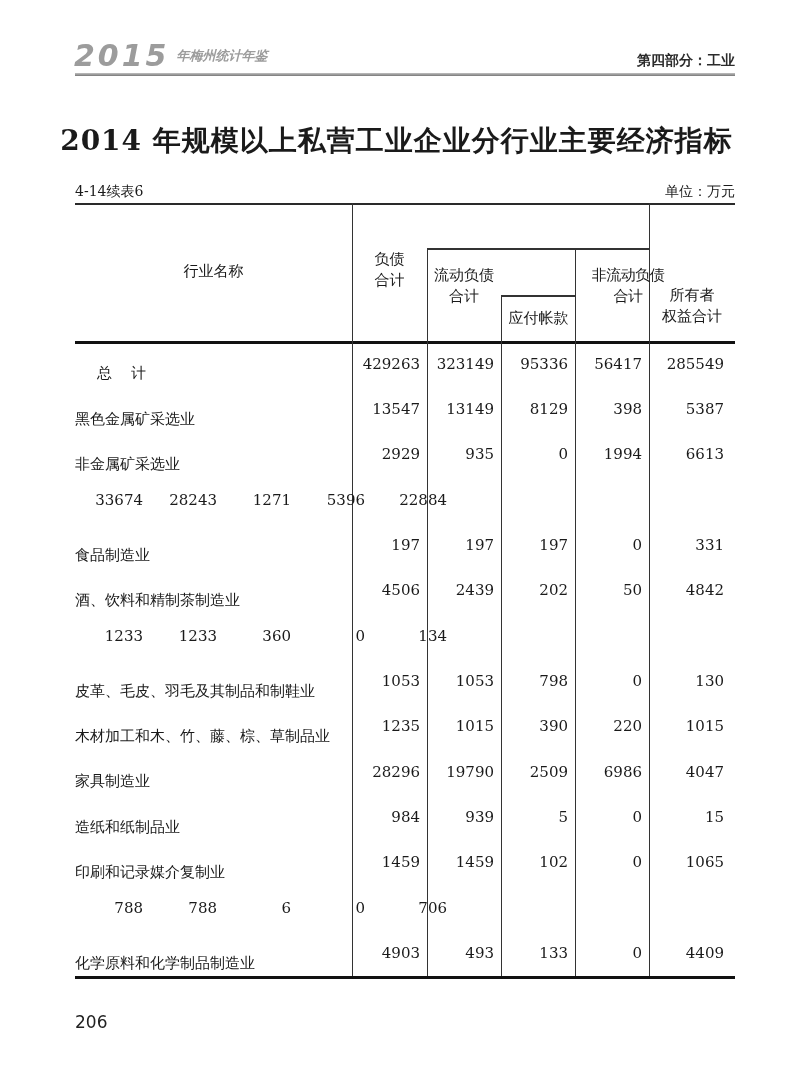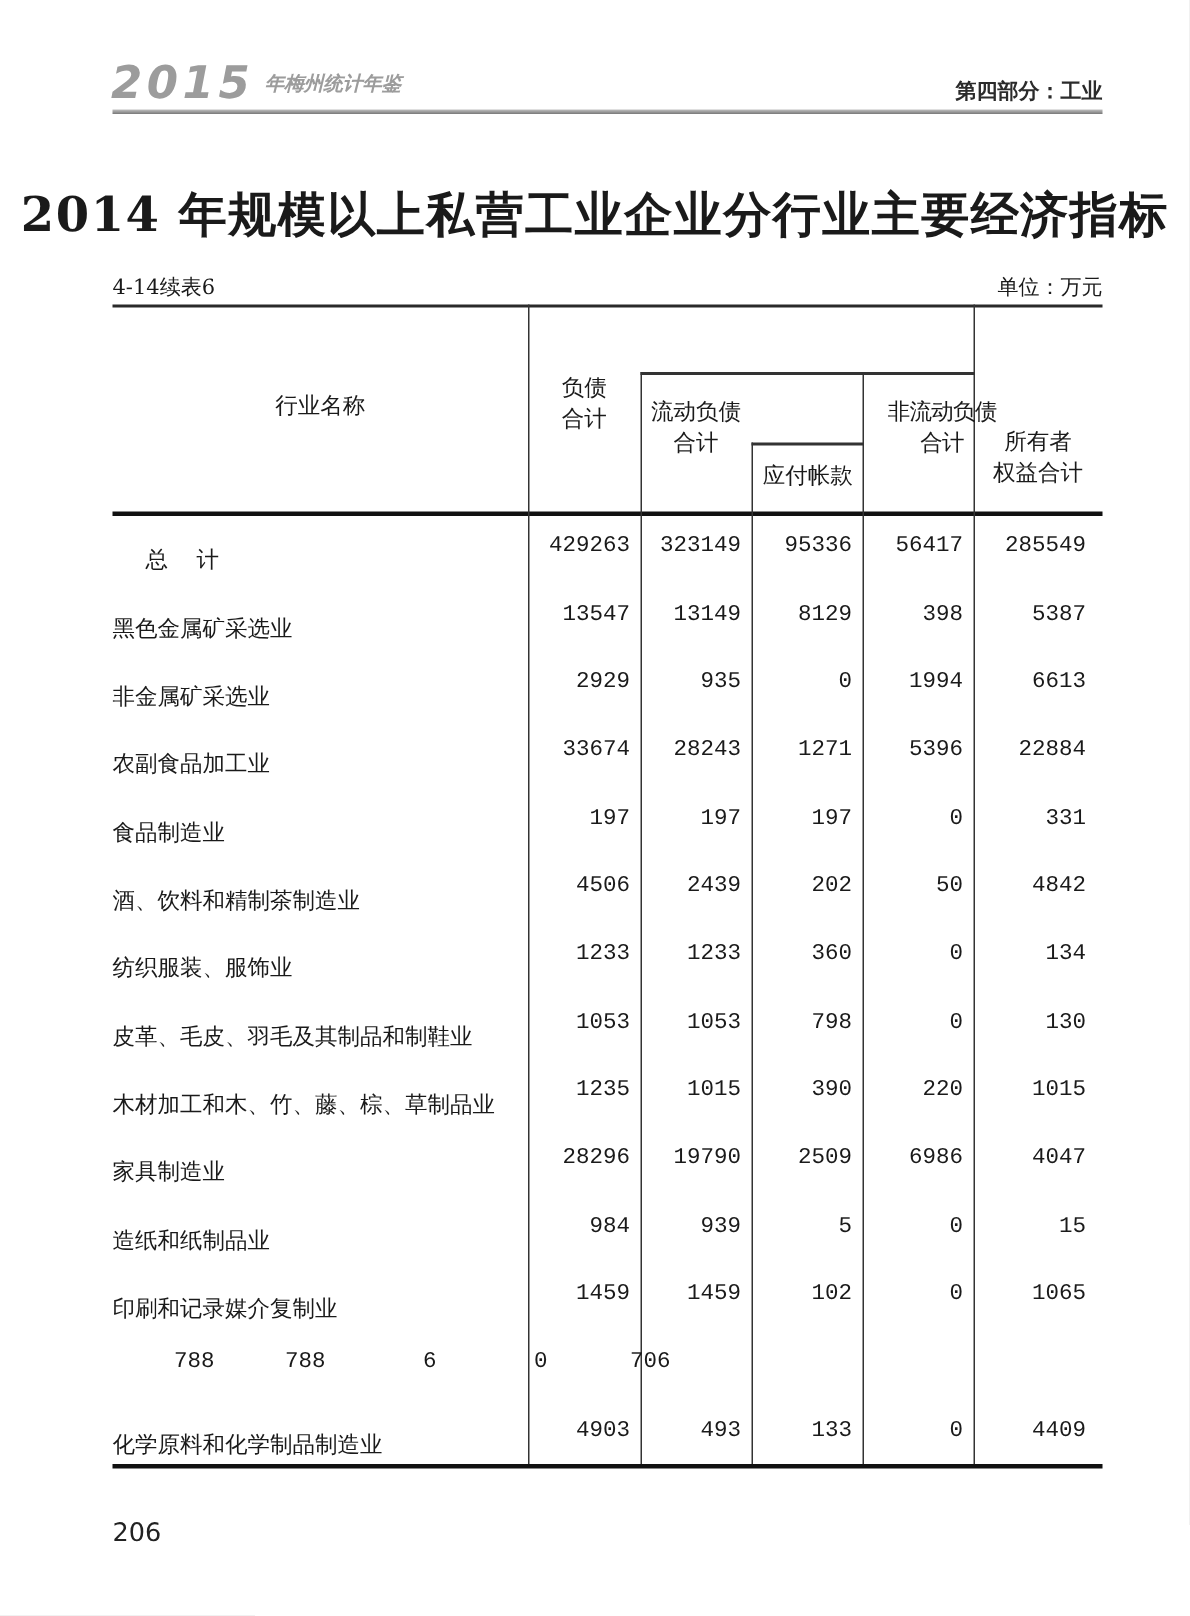--- a/index.html
+++ b/index.html
@@ -35,28 +35,28 @@
     font-weight: bold; font-size: 14px; color: #2b2b2b;
   }
   .phead-rule {
     position: absolute; left: 75px; top: 73px; width: 660px; height: 3px;
     background: linear-gradient(#c0c0c0, #787878);
   }
 
   
   .page-title {
     position: absolute; left: 0; top: 122px; width: 100%;
-    text-align: center; font-size: 32px; font-weight: bold;
+    text-align: center; font-size: 28px; font-weight: bold;
     letter-spacing: 1px;
   }
   .table-code { position: absolute; left: 75px; top: 183px; font-size: 14px; }
   .unit-label { position: absolute; right: 58px; top: 183px; font-size: 14px; }
 
   
-  .table { position: absolute; left: 75px; top: 203px; width: 660px; height: 660px; font-family: Liberation Mono, monospace; }
+  .table { position: absolute; left: 75px; top: 203px; width: 660px; height: 660px; }
 
   .hline, .vline { position: absolute; background: #2a2a2a; }
   .l-top     { left: 0; top: 0;     width: 660px; height: 2px; }
   .l-hdrbot  { left: 0; top: 138px; width: 660px; height: 2.5px; background:#111; }
   .l-bottom  { left: 0; top: 773px; width: 660px; height: 2.5px; background:#111; }
   .l-group-top { left: 352px; top: 45px; width: 223px; height: 1.5px; background:#333; }
   .l-ap-top    { left: 426px; top: 92px; width: 75px;  height: 1.5px; background:#333; }
 
   .vline { width: 1.2px; background: #333; }
   .v1 { left: 277px; top: 0;    height: 773px; }
@@ -151,21 +151,20 @@
   </div>
         <div class="tr">
     <div class="td c-name">非金属矿采选业</div>
     <div class="td c-num c2">2929</div>
     <div class="td c-num c3">935</div>
     <div class="td c-num c4">0</div>
     <div class="td c-num c5">1994</div>
     <div class="td c-num c6">6613</div>
   </div>
         <div class="tr">
-    <div class="td c-name">农副食品加工业</div>
     <div class="td c-num c2">33674</div>
     <div class="td c-num c3">28243</div>
     <div class="td c-num c4">1271</div>
     <div class="td c-num c5">5396</div>
     <div class="td c-num c6">22884</div>
   </div>
         <div class="tr">
     <div class="td c-name">食品制造业</div>
     <div class="td c-num c2">197</div>
     <div class="td c-num c3">197</div>
@@ -175,21 +174,20 @@
   </div>
         <div class="tr">
     <div class="td c-name">酒、饮料和精制茶制造业</div>
     <div class="td c-num c2">4506</div>
     <div class="td c-num c3">2439</div>
     <div class="td c-num c4">202</div>
     <div class="td c-num c5">50</div>
     <div class="td c-num c6">4842</div>
   </div>
         <div class="tr">
-    <div class="td c-name">纺织服装、服饰业</div>
     <div class="td c-num c2">1233</div>
     <div class="td c-num c3">1233</div>
     <div class="td c-num c4">360</div>
     <div class="td c-num c5">0</div>
     <div class="td c-num c6">134</div>
   </div>
         <div class="tr">
     <div class="td c-name">皮革、毛皮、羽毛及其制品和制鞋业</div>
     <div class="td c-num c2">1053</div>
     <div class="td c-num c3">1053</div>

